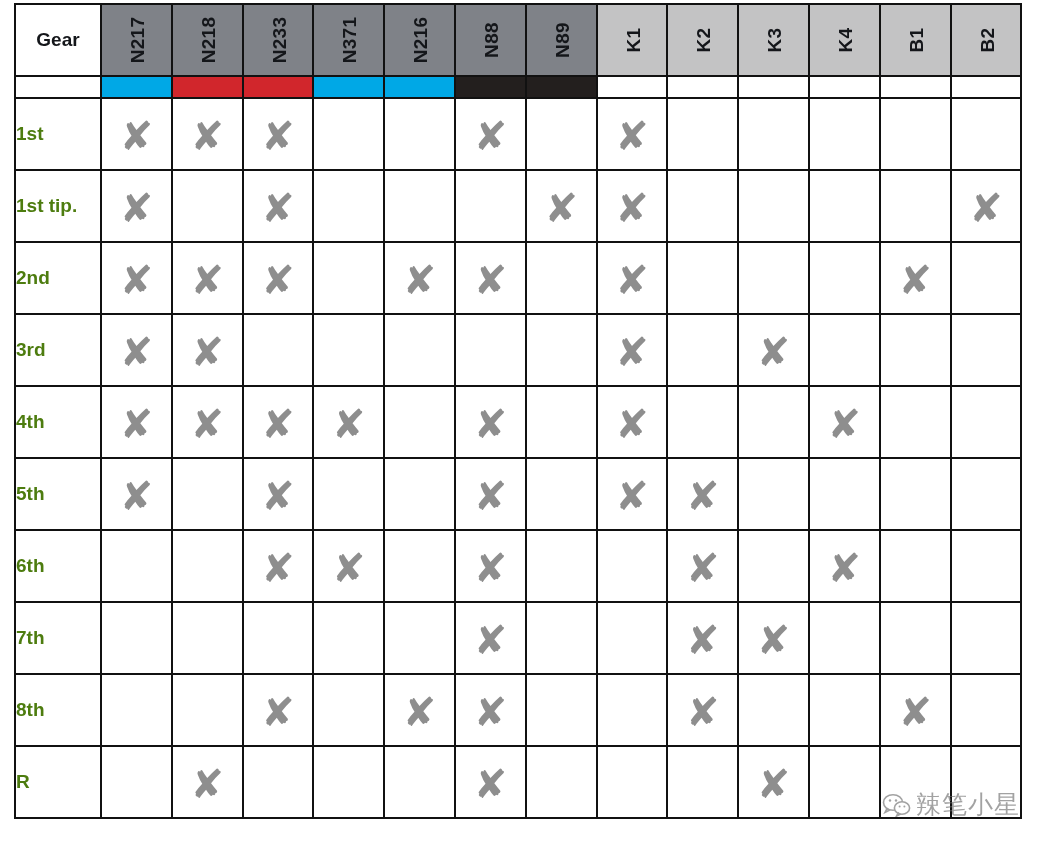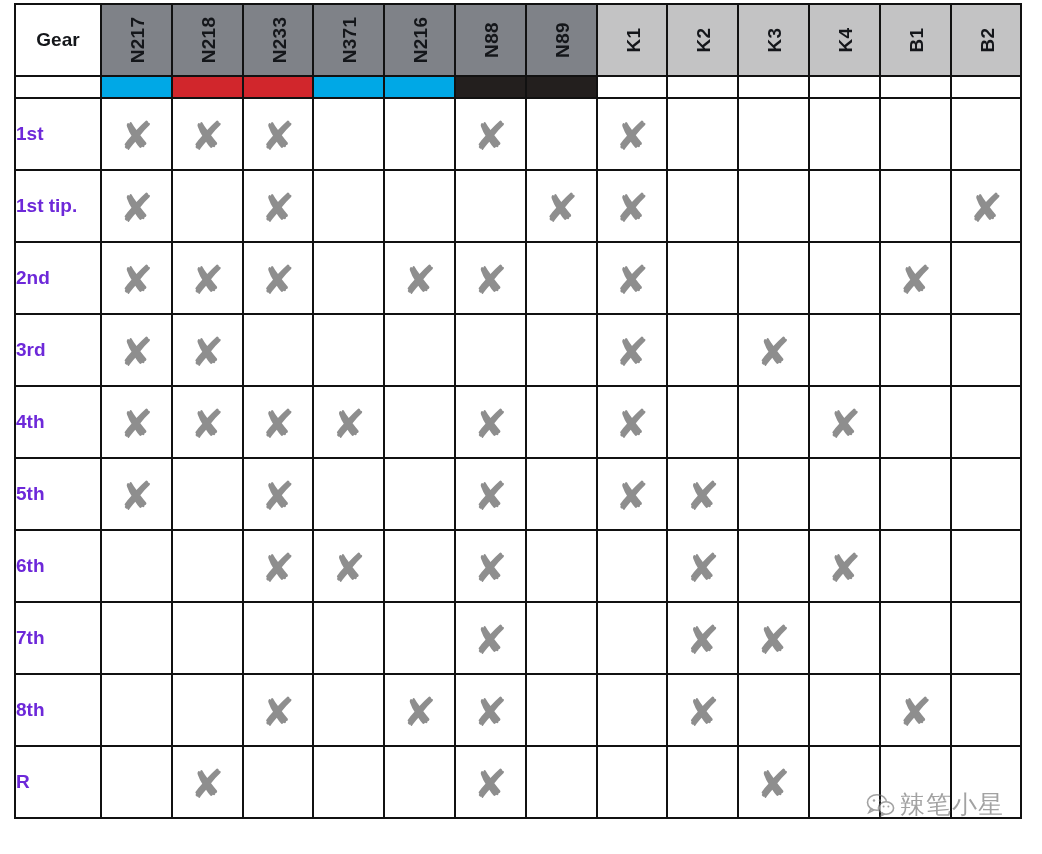--- a/index.html
+++ b/index.html
@@ -85,42 +85,42 @@
   tr.body-row td {
     height: 72px;
     vertical-align: middle;
   }
   td.gear-label {
     vertical-align: top;
     text-align: left;
     padding: 7px 0 0 11px;
     font-size: 19px;
     font-weight: bold;
-    color: #6d28d9;
+    color: #4d7c0f;
     line-height: 1.45;
   }
   td.mark-cell {
     text-align: center;
     vertical-align: middle;
   }
   .xmark {
     display: inline-block;
     font-size: 40px;
     line-height: 1;
     font-weight: bold;
     color: #8E8E8E;
     font-family: "DejaVu Sans", sans-serif;
     transform: translateY(2px);
   }
   .xmark.empty { visibility: hidden; }
 
   
   #watermark {
     position: absolute;
-    right: 38px;
+    right: 22px;
     bottom: 36px;
     display: flex;
     align-items: center;
     gap: 4px;
     opacity: 0.62;
     pointer-events: none;
   }
   #watermark .wm-text {
     font-size: 25px;
     color: #6a6a6a;

